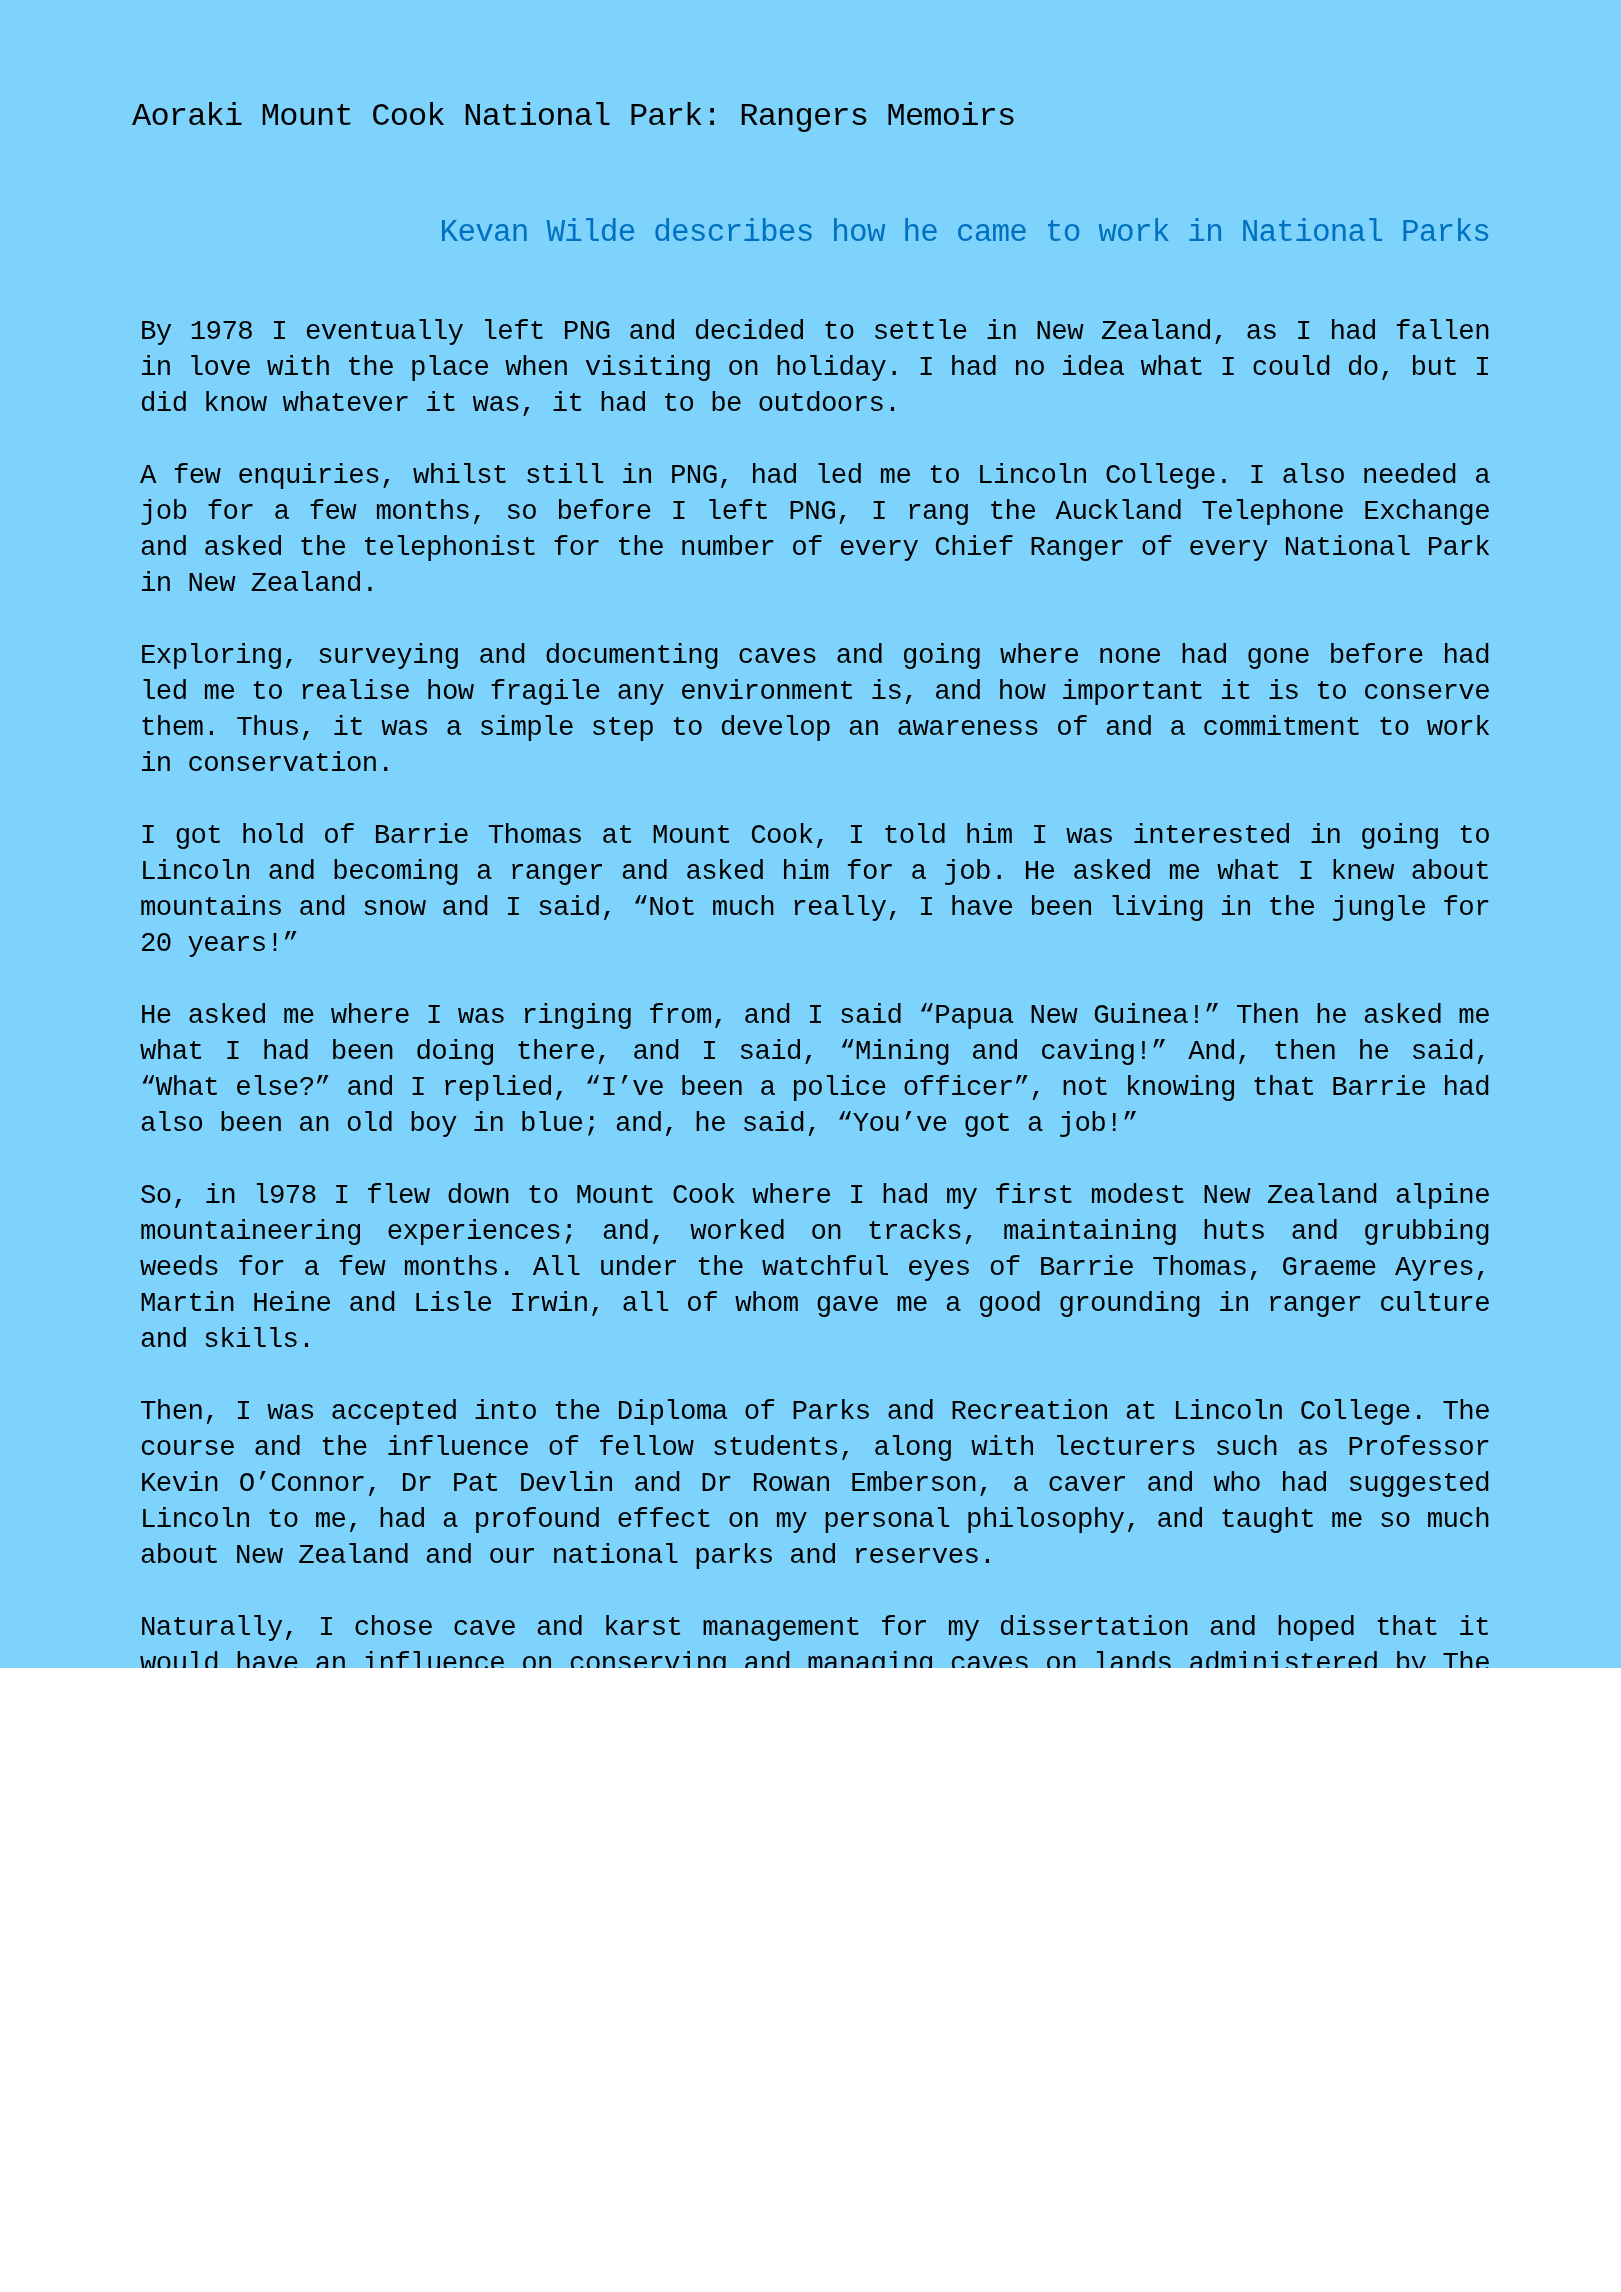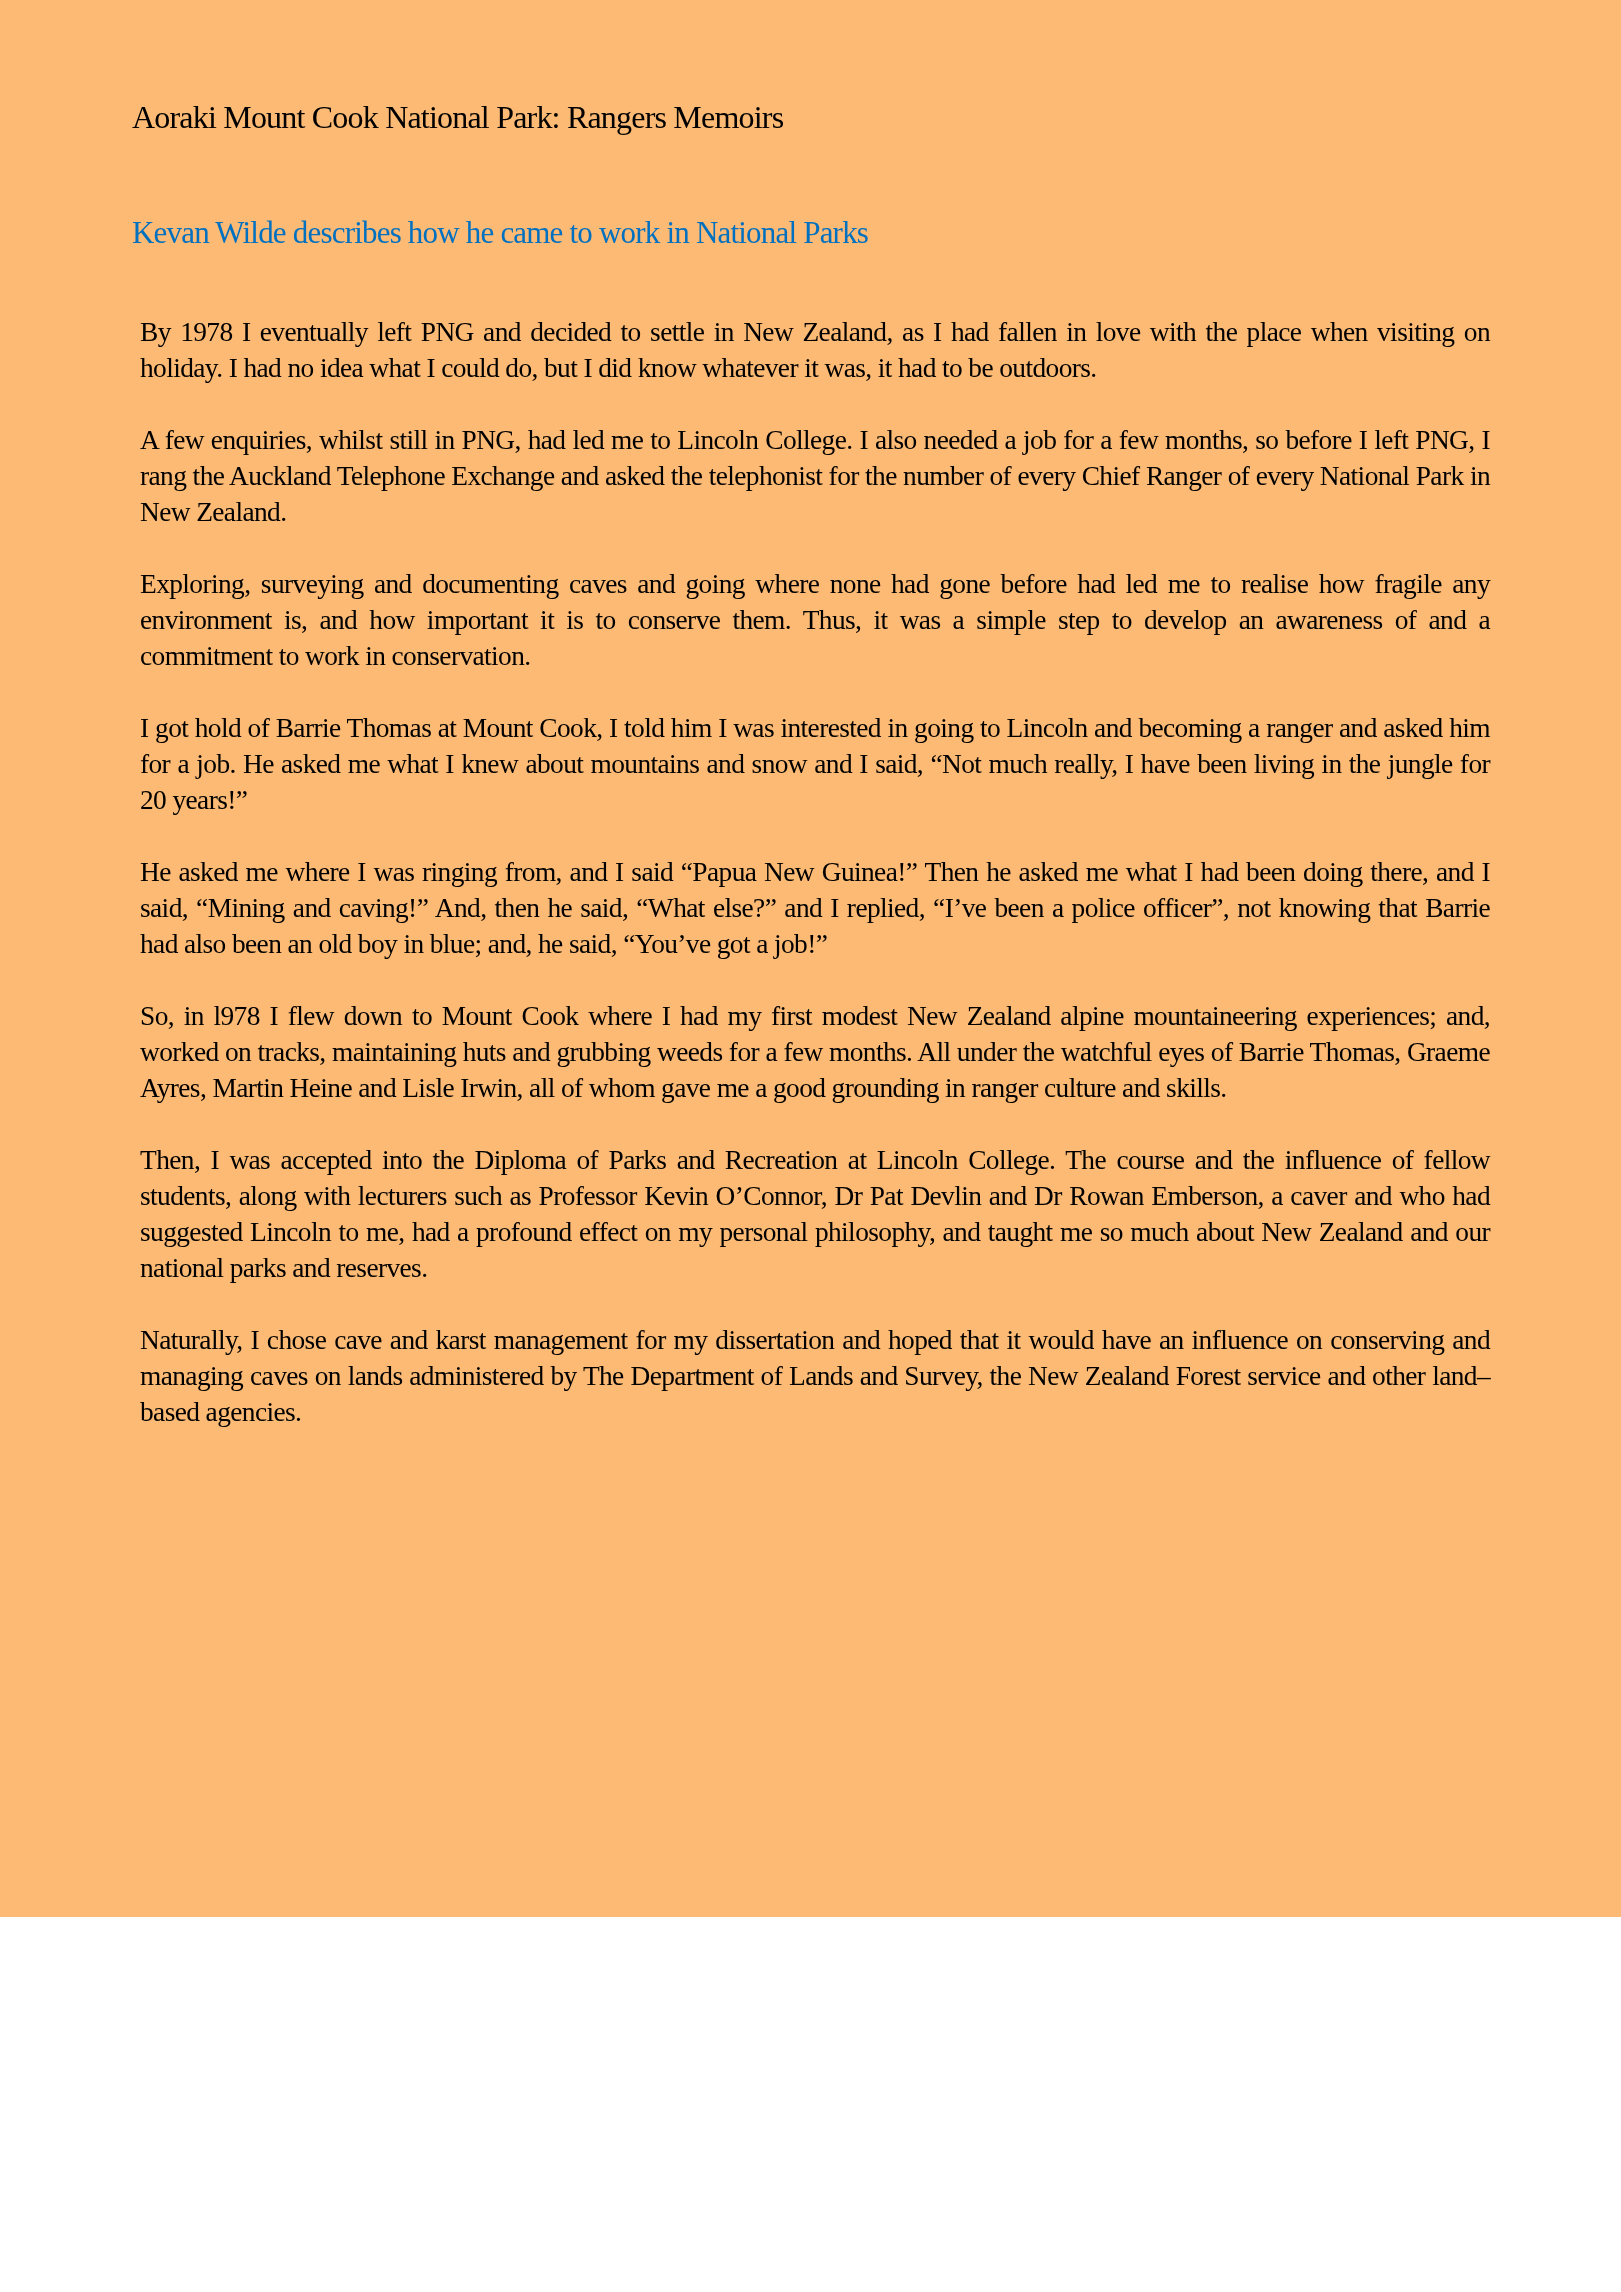--- a/index.html
+++ b/index.html
@@ -3,42 +3,43 @@
 <meta charset="utf-8">
 <style>
   html, body {
     margin: 0;
     padding: 0;
     background: #ffffff;
   }
   .page {
     position: relative;
     width: 1621px;
-    height: 1917px;
+    height: 1668px;
     margin: 0 auto;
-    background: #fdba74;
+    background: #7dd3fc;
     box-sizing: border-box;
     padding: 98px 131px 0 132px;
-    font-family: Liberation Serif, serif;
+    font-family: Liberation Mono, monospace;
     color: #000000;
     overflow: hidden;
   }
   .doc-title {
     font-size: 32px;
     font-weight: 400;
     line-height: 1.2;
     margin: 0;
     letter-spacing: -0.8px;
   }
   .section-heading {
     font-size: 31px;
     font-weight: 400;
     line-height: 1.2;
     margin: 78px 0 62px 0;
     letter-spacing: -0.8px;
+    text-align: right;
   }
   .doc-body p {
     font-size: 27.4px;
     line-height: 36px;
     text-align: justify;
     margin: 0 0 36px 8px;
     letter-spacing: -0.6px;
   }
   .page-footer {
     position: absolute;

